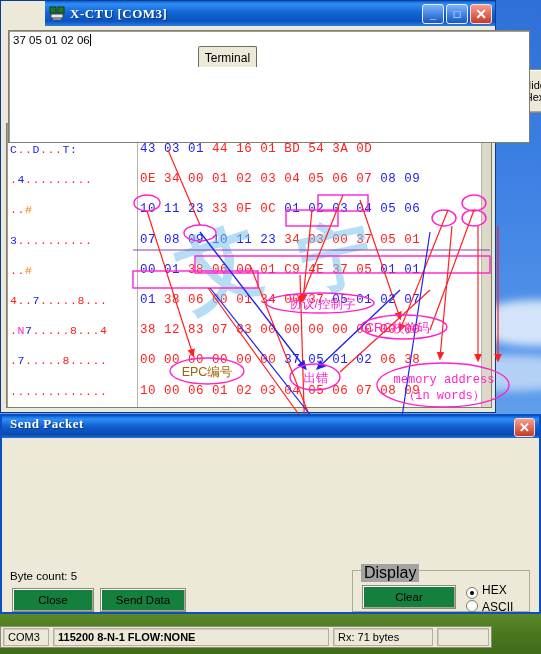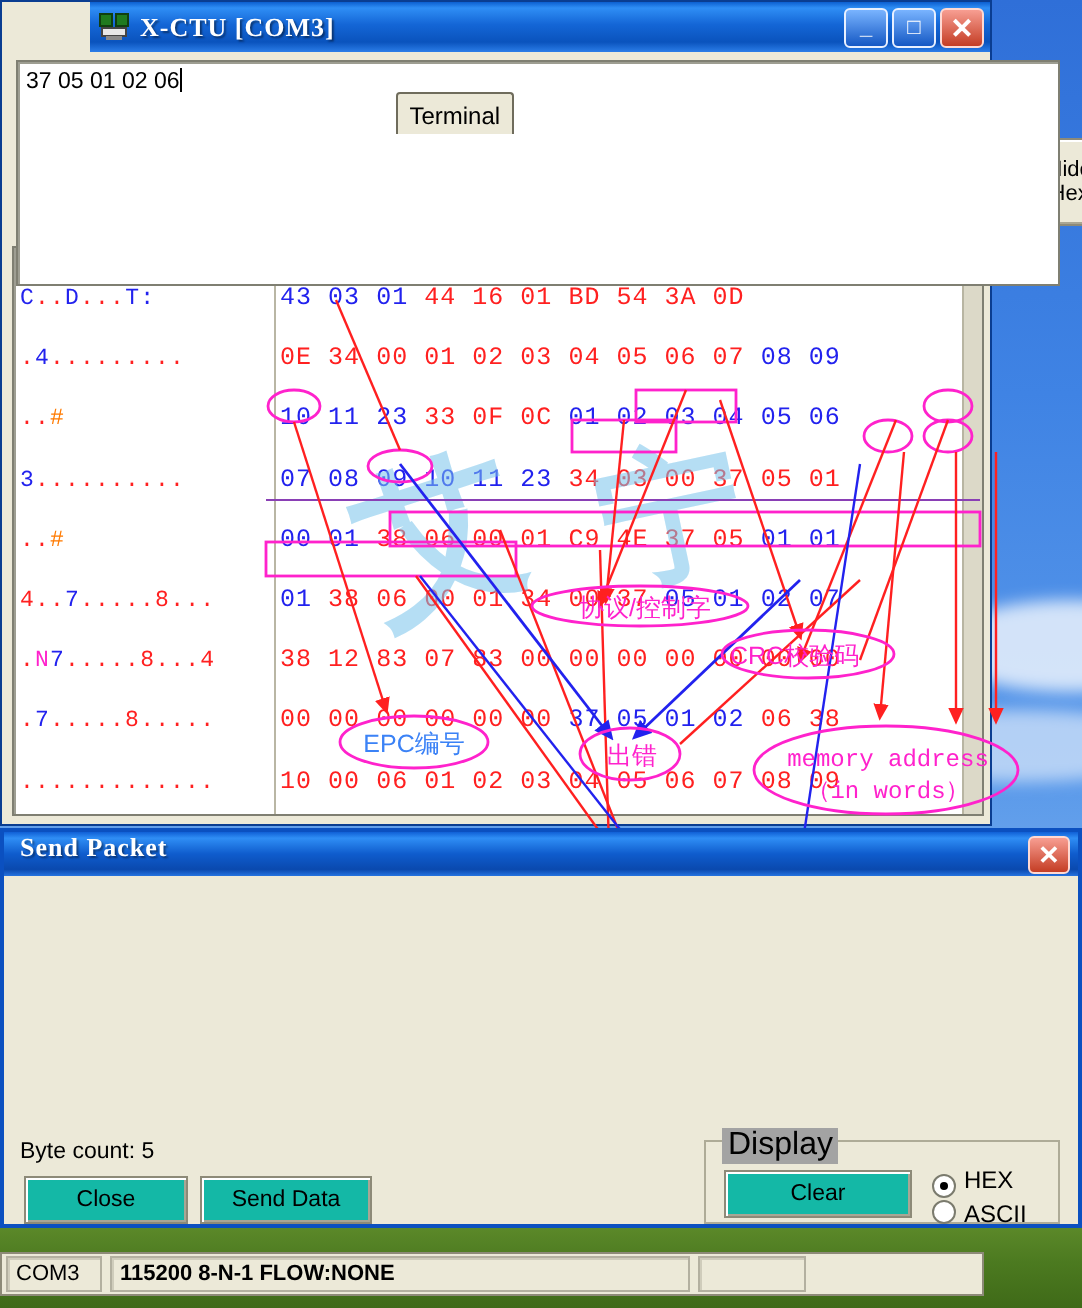--- a/index.html
+++ b/index.html
@@ -77,21 +77,21 @@
                  letter-spacing:.5px;text-shadow:1px 1px 1px rgba(0,0,0,.4);}
   .sp-close{position:absolute;right:4px;top:2px;width:19px;height:17px;border:1px solid #ffd9d2;
             border-radius:3px;background:linear-gradient(180deg,#f79e92,#c43d24);color:#fff;
             font-size:13px;font-weight:bold;display:flex;align-items:center;justify-content:center;}
   .sp-input{position:absolute;left:8px;top:30px;width:522px;height:113px;background:#fff;
             border:1px solid #7f7f72;box-sizing:border-box;
             box-shadow:inset 1px 1px 0 #9e9e92;padding:3px 4px;
             font-family:"Liberation Sans",sans-serif;font-size:11.5px;color:#000;}
   .caret{display:inline-block;width:1px;height:12px;background:#000;vertical-align:-2px;}
   .bytecount{position:absolute;left:10px;top:570px;font-size:11.5px;color:#000;}
-  .sp-btn{position:absolute;border:1px solid #8d8a78;background:#14b8a6;font-size:11.5px;
+  .sp-btn{position:absolute;border:1px solid #8d8a78;background:#15803d;font-size:11.5px;
           display:flex;align-items:center;justify-content:center;
           box-shadow:inset 1px 1px 0 #fff, inset -1px -1px 0 #a9a694;cursor:default;}
   .disp-group{position:absolute;left:352px;top:570px;width:178px;height:42px;
               border:1px solid #aeab97;box-sizing:border-box;}
   .disp-label{position:absolute;left:8px;top:-7px;background:#a3a3a3;padding:0 3px;font-size:16px;}
   .radio{width:10px;height:10px;border:1px solid #7b7b6e;border-radius:50%;background:#fff;
          display:inline-flex;align-items:center;justify-content:center;vertical-align:-1px;margin-right:4px;}
   .radio i{width:4px;height:4px;border-radius:50%;background:#000;display:block;}
   
   #statusbar{position:absolute;left:0;top:626px;width:492px;height:22px;background:#ece9d8;
@@ -256,21 +256,21 @@
 
   <ellipse cx="320" cy="303" rx="54" ry="10" fill="none" stroke="#ff22cc" stroke-width="1.4"></ellipse>
   <ellipse cx="404" cy="327" rx="43" ry="12" fill="none" stroke="#ff22cc" stroke-width="1.4"></ellipse>
   <ellipse cx="207" cy="371" rx="37" ry="13" fill="none" stroke="#ff22cc" stroke-width="1.4"></ellipse>
   <ellipse cx="315" cy="377" rx="25" ry="13" fill="none" stroke="#ff22cc" stroke-width="1.4"></ellipse>
   <ellipse cx="443" cy="385" rx="66" ry="22" fill="none" stroke="#ff22cc" stroke-width="1.4"></ellipse>
 </svg>
 
 <div style="position:absolute;left:275px;top:296px;width:95px;text-align:center;color:#ff22cc;font-size:12.5px;font-family:'Liberation Sans',sans-serif;">协议/控制字</div>
 <div style="position:absolute;left:365px;top:320px;width:80px;text-align:left;color:#ff22cc;font-size:12.5px;font-family:'Liberation Sans',sans-serif;">CRC校验码</div>
-<div style="position:absolute;left:172px;top:364px;width:70px;text-align:center;color:#3b82f6;font-size:12.5px;font-family:'Liberation Sans',sans-serif;">EPC编号</div>
+<div style="position:absolute;left:172px;top:364px;width:70px;text-align:center;color:#a16207;font-size:12.5px;font-family:'Liberation Sans',sans-serif;">EPC编号</div>
 <div style="position:absolute;left:296px;top:370px;width:40px;text-align:center;color:#ff22cc;font-size:12.5px;font-family:'Liberation Sans',sans-serif;">出错</div>
 <div style="position:absolute;left:383px;top:373px;width:122px;text-align:center;color:#ff22cc;font-size:12px;font-family:'Liberation Mono',monospace;">memory address</div>
 <div style="position:absolute;left:383px;top:387px;width:122px;text-align:center;color:#ff22cc;font-size:12px;font-family:'Liberation Mono',monospace;">（in words）</div>
 
 <div id="sendpkt">
   <div class="sp-title">
     <span class="sp-title-text">Send Packet</span>
     <span class="sp-close">✕</span>
   </div>
 </div>
@@ -293,14 +293,15 @@
       <i></i>
     </span><span>HEX</span>
 </div>
 <div style="position:absolute;left:466px;top:600px;font-size:12px;color:#000;">
   <span class="radio"></span><span>ASCII</span>
 </div>
 
 <div id="statusbar">
   <span class="st-cell" style="width:48px;">COM3</span>
   <span class="st-cell" style="width:290px;font-weight:bold;">115200 8-N-1  FLOW:NONE</span>
+  <span class="st-cell" style="width:105px;">Rx: 71 bytes</span>
   <span class="st-cell" style="width:54px;"></span>
 </div>
 
 </body></html>

